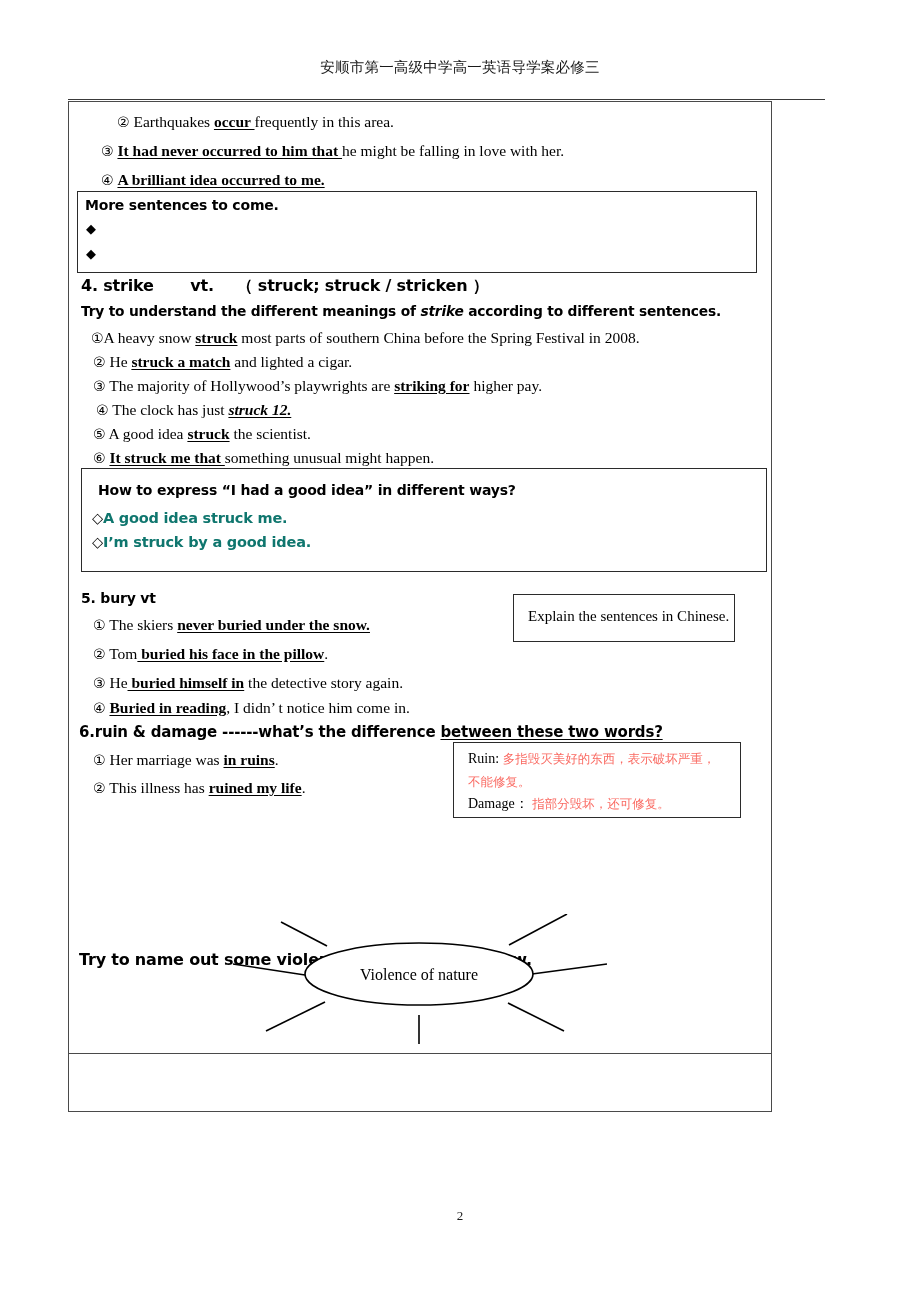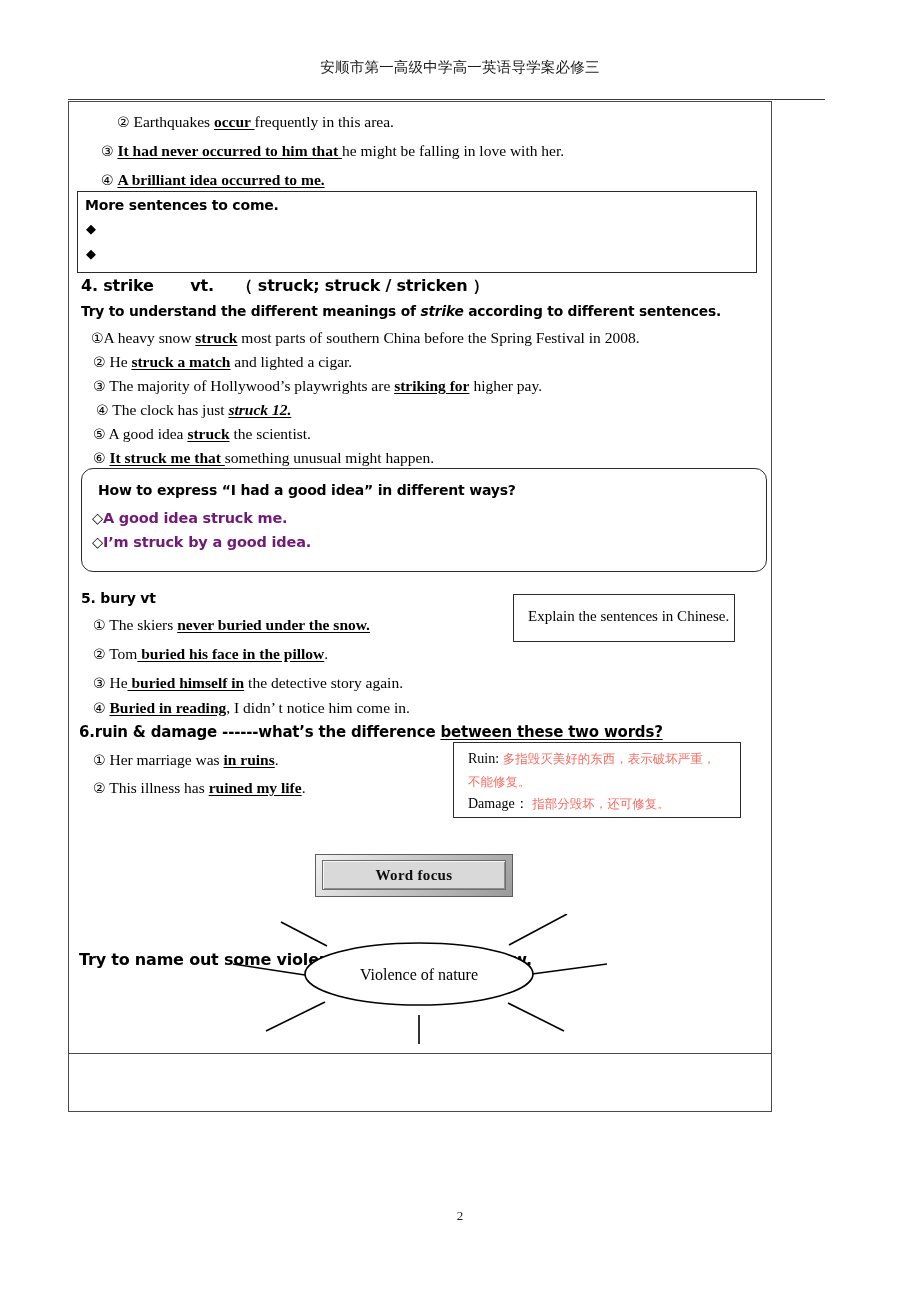--- a/index.html
+++ b/index.html
@@ -57,28 +57,28 @@
   .num{font-family:"DejaVu Sans", sans-serif;font-size:14px;}
 
   
   .box{
     position:absolute;
     border:1.3px solid #2b2b2b;
     background:#fff;
     box-sizing:border-box;
   }
   .box-more{left:8px;top:89px;width:680px;height:82px;}
-  .box-express{left:12px;top:366px;width:686px;height:104px;border-radius:12px;}
+  .box-express{left:12px;top:366px;width:686px;height:104px;}
   .box-explain{left:444px;top:492px;width:222px;height:48px;}
   .box-chinese{left:384px;top:640px;width:288px;height:76px;}
 
   .diamond-solid{
     font-family:"DejaVu Sans", sans-serif;font-size:13px;line-height:1;
   }
-  .red{color:#701a75;}
+  .red{color:#0f766e;}
   .redlite{color:#fa6a62;}
 
   
   .wf-wrap{position:absolute;left:246px;top:752px;width:198px;height:43px;}
   .wf-outer{
     position:absolute;inset:0;
     background:linear-gradient(135deg,#f2f2f2 0%,#c8c8c8 45%,#9a9a9a 100%);
     border:1px solid #5e5e5e;
     box-sizing:border-box;
   }
@@ -234,26 +234,20 @@
           <span>Ruin:</span>
           <span class="redlite" style="font-family:'DejaVu Sans',sans-serif;font-size:12.5px;">多指毁灭美好的东西，表示破坏严重，</span>
         </div>
         <div class="line redlite" style="left:14px;top:33px;font-family:'DejaVu Sans',sans-serif;font-size:12.5px;">不能修复。</div>
         <div class="line" style="left:14px;top:54px;font-size:14px;font-family:'Liberation Serif',serif;">
           <span>Damage：</span>
           <span class="redlite" style="font-family:'DejaVu Sans',sans-serif;font-size:12.5px;">指部分毁坏，还可修复。</span>
         </div>
       </div>
 
-      <div class="wf-wrap">
-        <div class="wf-outer"></div>
-        <div class="wf-inner">
-          <span class="wf-label">Word focus</span>
-        </div>
-      </div>
 
       <div class="line b" style="left:10px;top:805px;font-size:16px;margin-top:45px;">Try to name out some violence of nature you know.</div>
 
       <div class="diagram">
         <svg width="400" height="130" viewBox="0 0 400 130">
 
           <line x1="108" y1="32" x2="62" y2="8" stroke="#000" stroke-width="1.6"></line>
           <line x1="86" y1="61" x2="14" y2="50" stroke="#000" stroke-width="1.6"></line>
           <line x1="106" y1="88" x2="47" y2="117" stroke="#000" stroke-width="1.6"></line>
           <line x1="200" y1="101" x2="200" y2="130" stroke="#000" stroke-width="1.6"></line>

